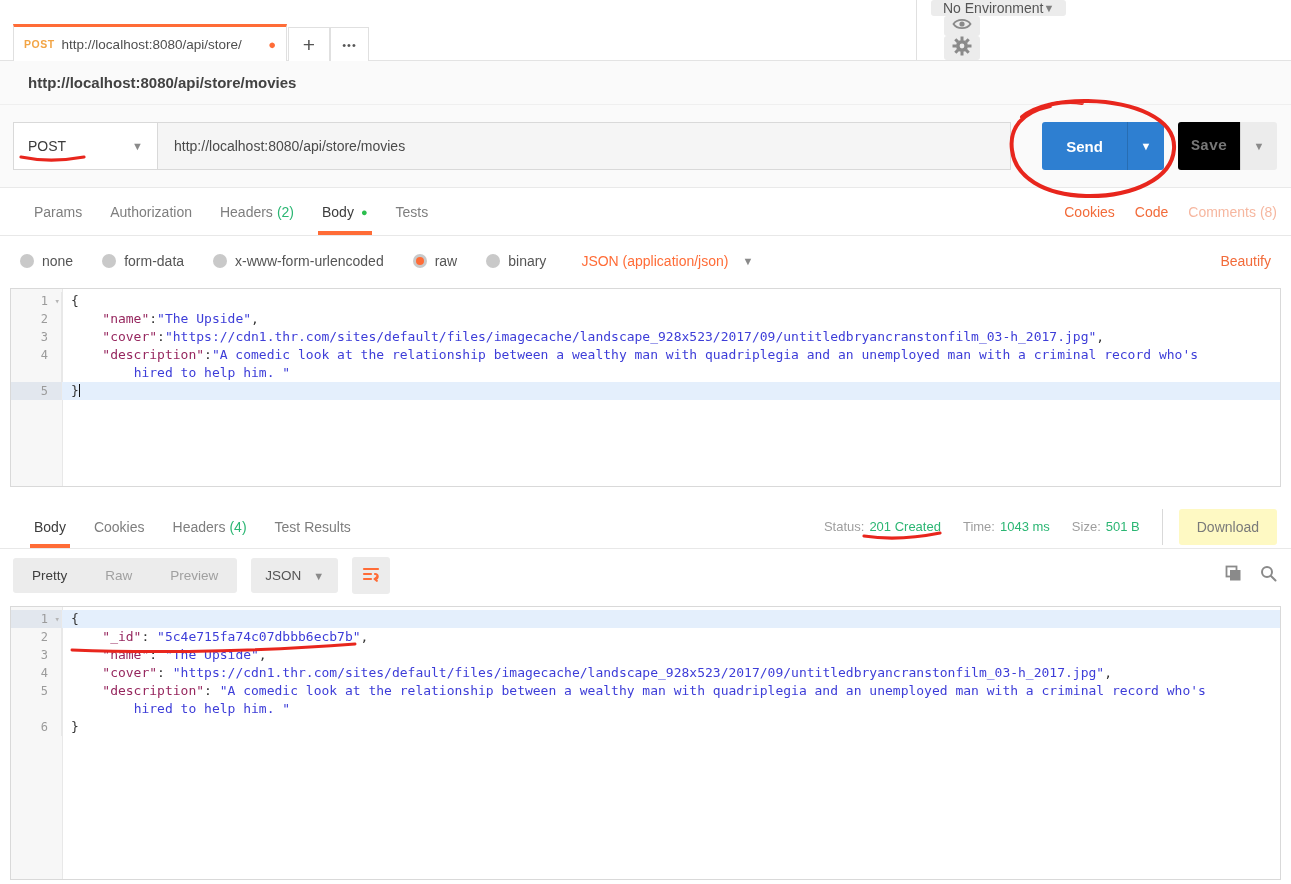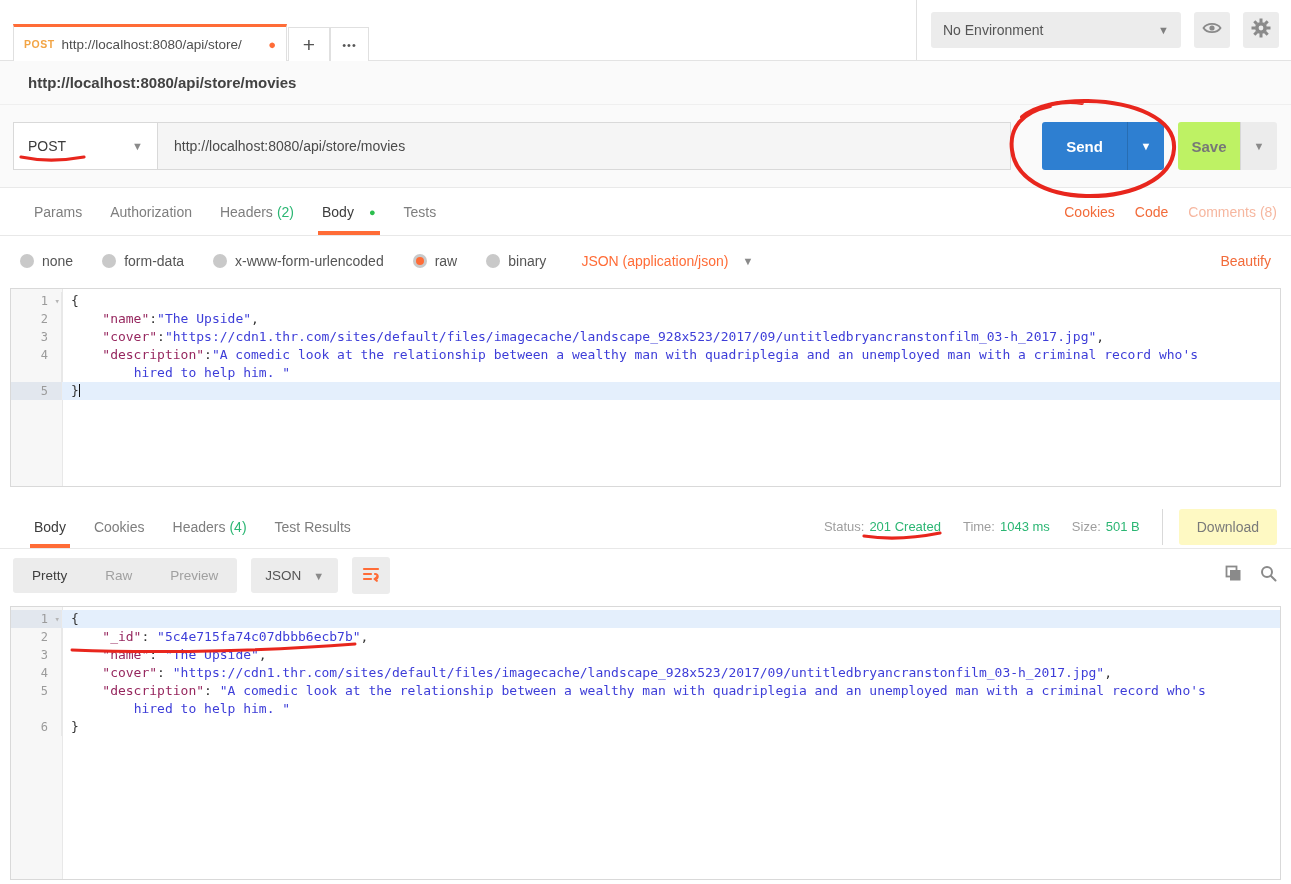--- a/index.html
+++ b/index.html
@@ -19,21 +19,21 @@
   }
   .req-tab .method { color:#f2a444; font-weight:bold; font-size:10.5px; letter-spacing:.5px; margin-right:7px; }
   .req-tab .turl { color:#4f4f4f; font-size:13.5px; white-space:nowrap; overflow:hidden; flex:1; }
   .req-tab .dot { color:#ff6c37; font-size:13px; margin-left:6px; }
   .tab-btn {
     height:34px; background:#fff; border:1px solid #e0e0e0; border-bottom:none; margin-bottom:-1px;
     display:flex; align-items:center; justify-content:center; color:#555; cursor:pointer;
   }
   .tab-btn.plus { width:42px; font-size:21px; font-weight:300; margin-left:1px; }
   .tab-btn.more { width:39px; font-size:11px; letter-spacing:1px; }
-  .env-area { width:374px; display:flex; align-items:center; padding:0 12px 0 14px; }
+  .env-area { width:374px; display:flex; align-items:flex-start; padding:0 12px 0 14px;flex-direction:column; }
   .env-select {
     flex:1; height:36px; background:#ececec; border-radius:3px; display:flex; align-items:center;
     padding:0 12px; font-size:14px; color:#555; cursor:pointer;
   }
   .env-select .carets { margin-left:auto; color:#7f7f7f; font-size:11px; }
   .icon-btn {
     width:36px; height:36px; background:#ececec; border-radius:3px; margin-left:13px;
     display:flex; align-items:center; justify-content:center; cursor:pointer;
   }
 
@@ -50,27 +50,27 @@
   .method-select .mlabel { font-size:14px; color:#3c3c3c; }
   .method-select .carets { margin-left:auto; color:#8a8a8a; font-size:11px; }
   .url-input {
     flex:1; height:48px; background:#f5f5f5; border:1px solid #d9d9d9; border-left:none;
     font-size:14px; color:#4a4a4a; padding:0 16px; font-family:inherit; outline:none;
   }
   .send-group { display:flex; margin-left:31px; height:48px; border-radius:3px; overflow:hidden; }
   .send-main { width:85px; background:#2e7fd1; color:#fff; font-size:15px; font-weight:bold; border:none; cursor:pointer; font-family:inherit; }
   .send-caret { width:37px; background:#2e7fd1; border:none; border-left:1px solid rgba(0,0,0,.14); color:#fff; font-size:11px; cursor:pointer; }
   .save-group { display:flex; margin-left:14px; height:48px; border-radius:3px; overflow:hidden; }
-  .save-main { width:62px; background:#bef264; color:#777; font-size:15px; font-weight:600; border:none; cursor:pointer; font-family:Liberation Sans, sans-serif; }
+  .save-main { width:62px; background:#000000; color:#777; font-size:15px; font-weight:600; border:none; cursor:pointer; font-family:Liberation Mono, monospace; }
   .save-caret { width:37px; background:#ececec; border:none; border-left:1px solid #d7d7d7; color:#8a8a8a; font-size:11px; cursor:pointer; }
 
   
   .tabrow { height:48px; background:#fff; border-bottom:1px solid #e8e8e8; display:flex; align-items:stretch; padding:0 14px 0 20px; font-size:14px; }
   .tabrow .tab { display:flex; align-items:center; padding:0 14px; color:#7e7e7e; cursor:pointer; position:relative; white-space:nowrap; }
-  .tabrow .tab.active { color:#3c3c3c;gap:8px; }
+  .tabrow .tab.active { color:#3c3c3c; }
   .tabrow .tab.active::after { content:""; position:absolute; left:10px; right:10px; bottom:0; height:4px; background:#ff6c37; }
   .tabrow .count { color:#2bb673; margin-left:4px; }
   .tabrow .gdot { color:#2cbe4e; font-size:11px; margin-left:7px; }
   .tabrow .right { margin-left:auto; display:flex; align-items:center; }
   .link-orange { color:#f26b3a; margin-left:20px; cursor:pointer; }
   .link-orange.dim { color:#f6b7a0; }
 
   
   .bodytype { height:49px; background:#fff; display:flex; align-items:center; padding:0 20px; font-size:14px; color:#555; }
   .radio-item { display:flex; align-items:center; margin-right:29px; cursor:pointer; }

